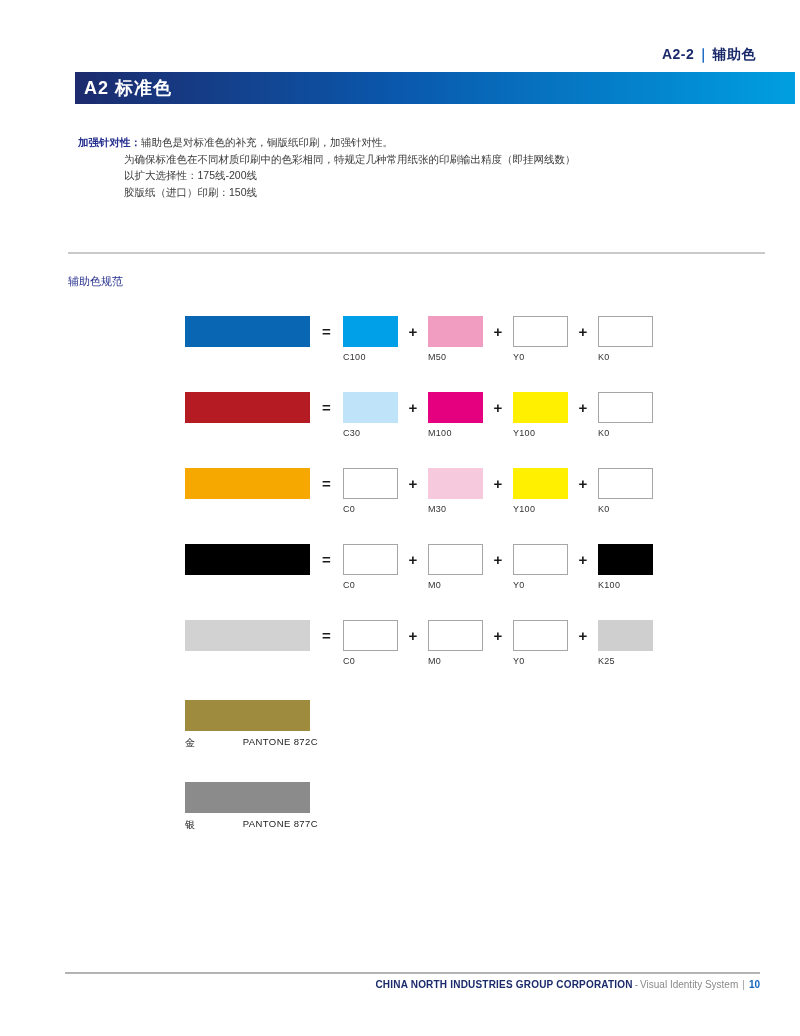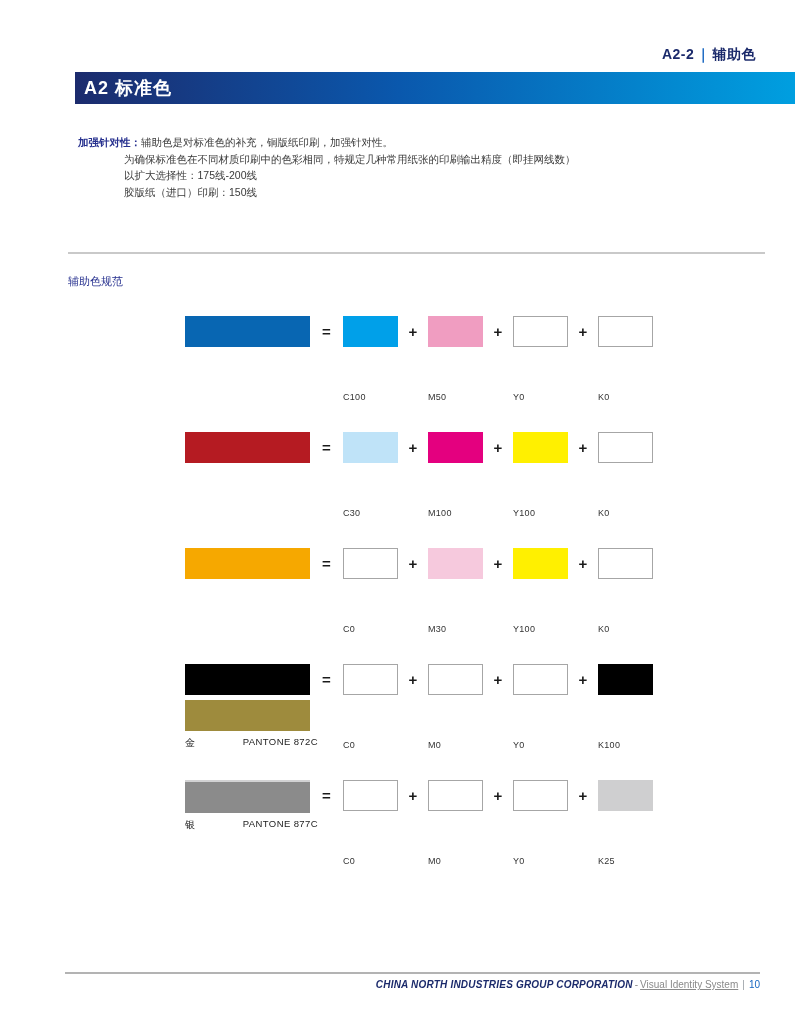--- a/index.html
+++ b/index.html
@@ -34,42 +34,42 @@
   .rule-top { position:absolute; left:68px; top:252px; width:697px; height:2px; background:#c9c9c9; }
   .section-title { position:absolute; left:68px; top:274px; font-size:11px; color:#27318f; }
 
   
   .equations { position:absolute; left:185px; top:316px; }
   .eq-row { display:flex; align-items:flex-start; margin-bottom:30px; }
   .swatch { height:31px; }
   .swatch.result { width:125px; }
   .swatch.comp { width:55px; }
   .swatch.outlined { border:1px solid #a6a6a6; background:#fff; }
-  .comp-cell { display:flex; flex-direction:column;gap:40px; }
+  .comp-cell { display:flex; flex-direction:column; }
   .comp-label { font-size:9px; color:#333; margin-top:5px; letter-spacing:.3px; }
   .op { width:33px; text-align:center; line-height:31px; font-size:15px; font-weight:bold; color:#1a1a1a; }
   .op.plus { width:30px; }
 
   
   .pantone { position:absolute; left:185px; width:133px; }
   .pantone.gold { top:700px; }
   .pantone.silver { top:782px; }
   .pantone .bar { width:125px; height:31px; }
   .pantone .row { display:flex; justify-content:space-between; margin-top:5px; width:133px; }
   .pantone .name { font-size:10px; color:#222; }
   .pantone .code { font-size:9.5px; color:#222; letter-spacing:.4px; }
 
   
   .footer-rule { position:absolute; left:65px; top:972px; width:695px; height:2px; background:#b3b3b3; }
   .footer-text { position:absolute; top:979px; right:40px; font-size:10px; white-space:nowrap; }
-  .footer-text .company { color:#1b2a6b; font-weight:bold; letter-spacing:.2px;font-style:italic; }
+  .footer-text .company { color:#1b2a6b; font-weight:bold; letter-spacing:.2px; }
   .footer-text .dash { color:#8a8a8a; padding:0 2px; }
-  .footer-text .system { color:#8a8a8a;text-decoration:underline; }
+  .footer-text .system { color:#8a8a8a; }
   .footer-text .psep { color:#9aa0a6; padding:0 4px; }
-  .footer-text .pnum { color:#1565c0; font-weight:normal; }
+  .footer-text .pnum { color:#1565c0; font-weight:bold; }
 </style>
 </head>
 <body>
 
 <div class="page">
 
   <div class="header-right">
     <span>A2-2</span><span class="sep">｜</span><span>辅助色</span>
   </div>
 

